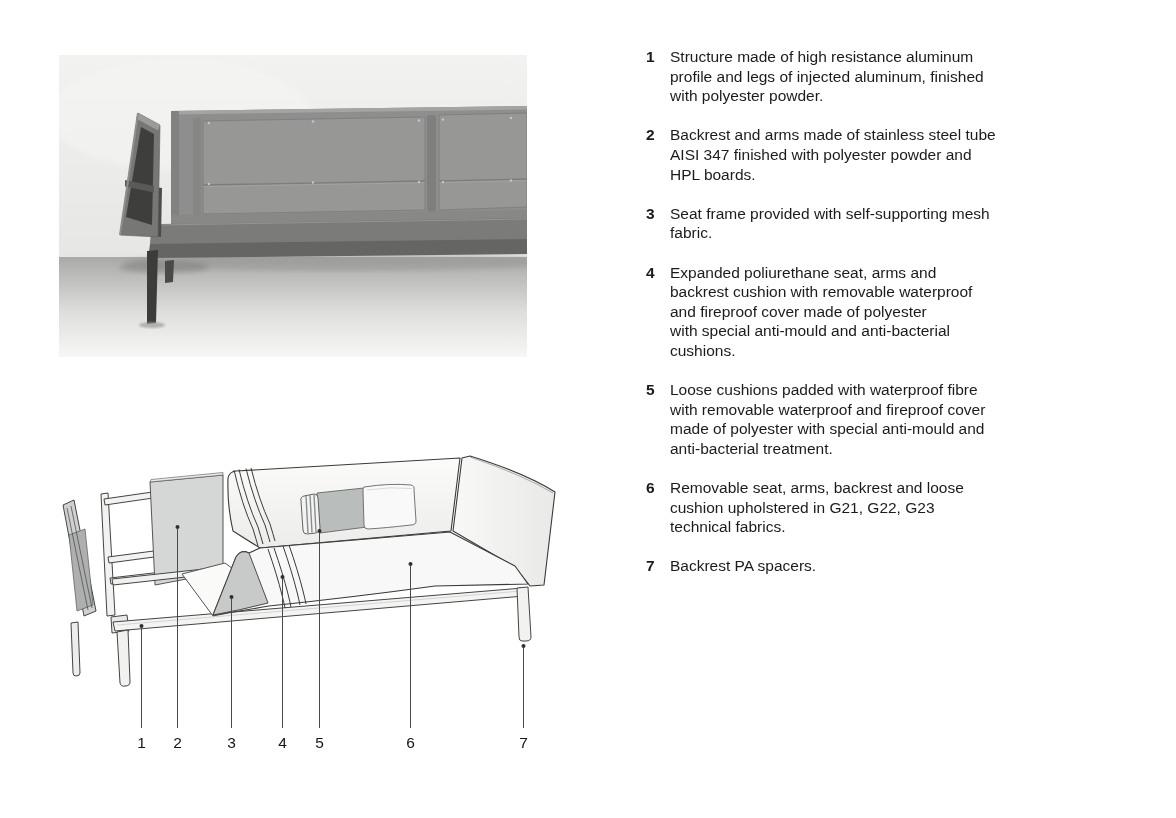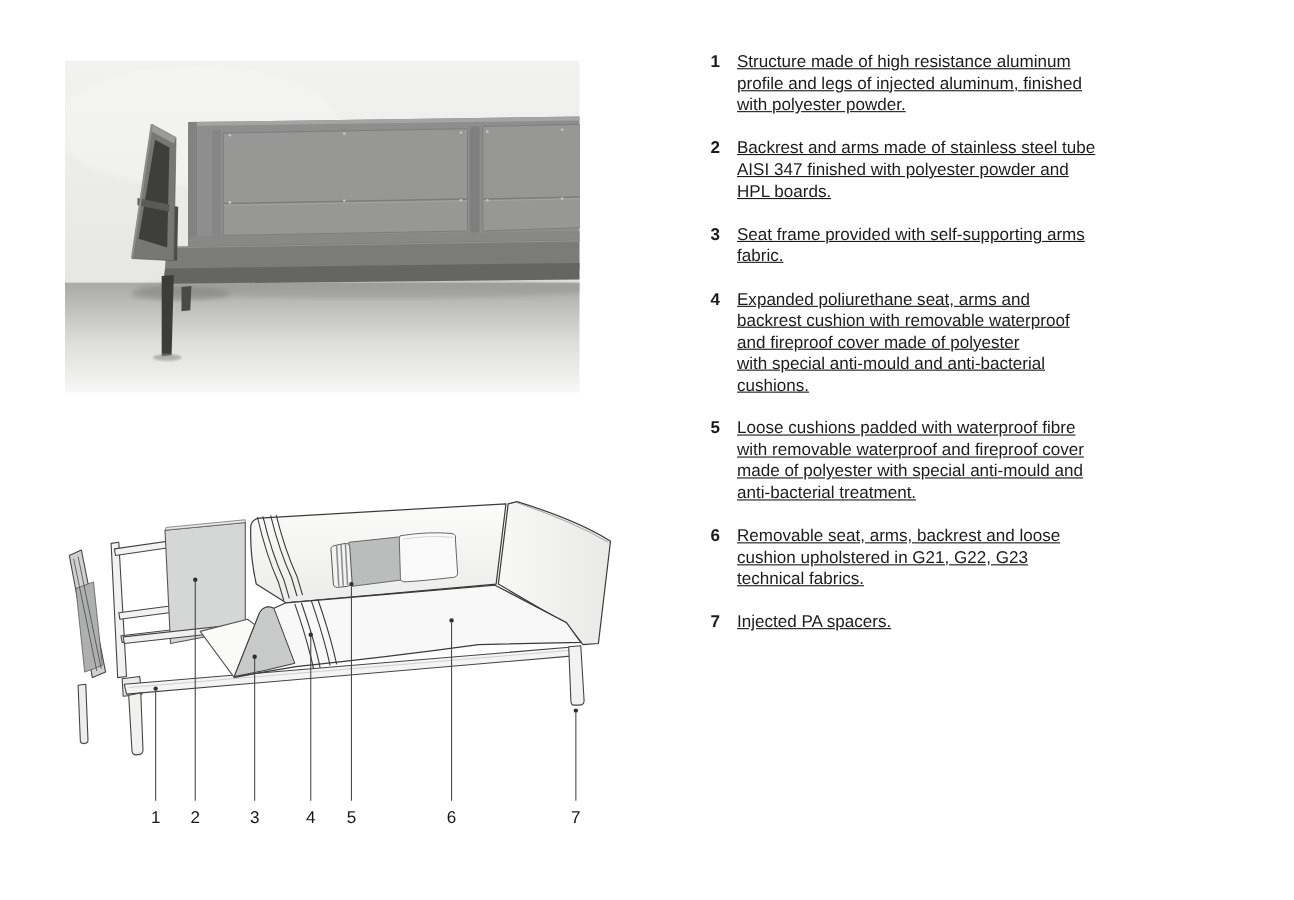--- a/index.html
+++ b/index.html
@@ -9,21 +9,21 @@
   }
   .photo-wrap{position:absolute;left:59px;top:55px;width:468px;height:302px;}
   .diagram-wrap{position:absolute;left:55px;top:445px;width:510px;height:310px;}
   .specs{
     position:absolute;left:646px;top:47px;width:392px;
     list-style:none;margin:0;padding:0;
     font-size:15.5px;line-height:19.6px;color:#1b1b1b;
   }
   .spec-item{display:grid;grid-template-columns:24px 1fr;margin:0 0 19.6px 0;}
   .spec-item .num{font-weight:bold;}
-  .spec-item .txt{white-space:pre-line;text-decoration:underline;}
+  .spec-item .txt{white-space:pre-line;}
   .callout-num{font:400 15.5px "Liberation Sans",sans-serif;fill:#161616;}
   .callout-line{stroke:#4a4a4a;stroke-width:1;}
   .callout-dot{fill:#2f2f2f;}
   svg{display:block;}
 </style>
 </head>
 <body>
 
 <div class="page">
 
@@ -221,21 +221,21 @@
 with polyester powder.</span>
     </li>
     <li class="spec-item">
       <span class="num">2</span>
       <span class="txt">Backrest and arms made of stainless steel tube
 AISI 347 finished with polyester powder and
 HPL boards.</span>
     </li>
     <li class="spec-item">
       <span class="num">3</span>
-      <span class="txt">Seat frame provided with self-supporting arms
+      <span class="txt">Seat frame provided with self-supporting mesh
 fabric.</span>
     </li>
     <li class="spec-item">
       <span class="num">4</span>
       <span class="txt">Expanded poliurethane seat, arms and
 backrest cushion with removable waterproof
 and fireproof cover made of polyester
 with special anti-mould and anti-bacterial
 cushions.</span>
     </li>
@@ -247,17 +247,17 @@
 anti-bacterial treatment.</span>
     </li>
     <li class="spec-item">
       <span class="num">6</span>
       <span class="txt">Removable seat, arms, backrest and loose
 cushion upholstered in G21, G22, G23
 technical fabrics.</span>
     </li>
     <li class="spec-item">
       <span class="num">7</span>
-      <span class="txt">Injected PA spacers.</span>
+      <span class="txt">Backrest PA spacers.</span>
     </li>
   </ol>
 
 </div>
 
 </body></html>

